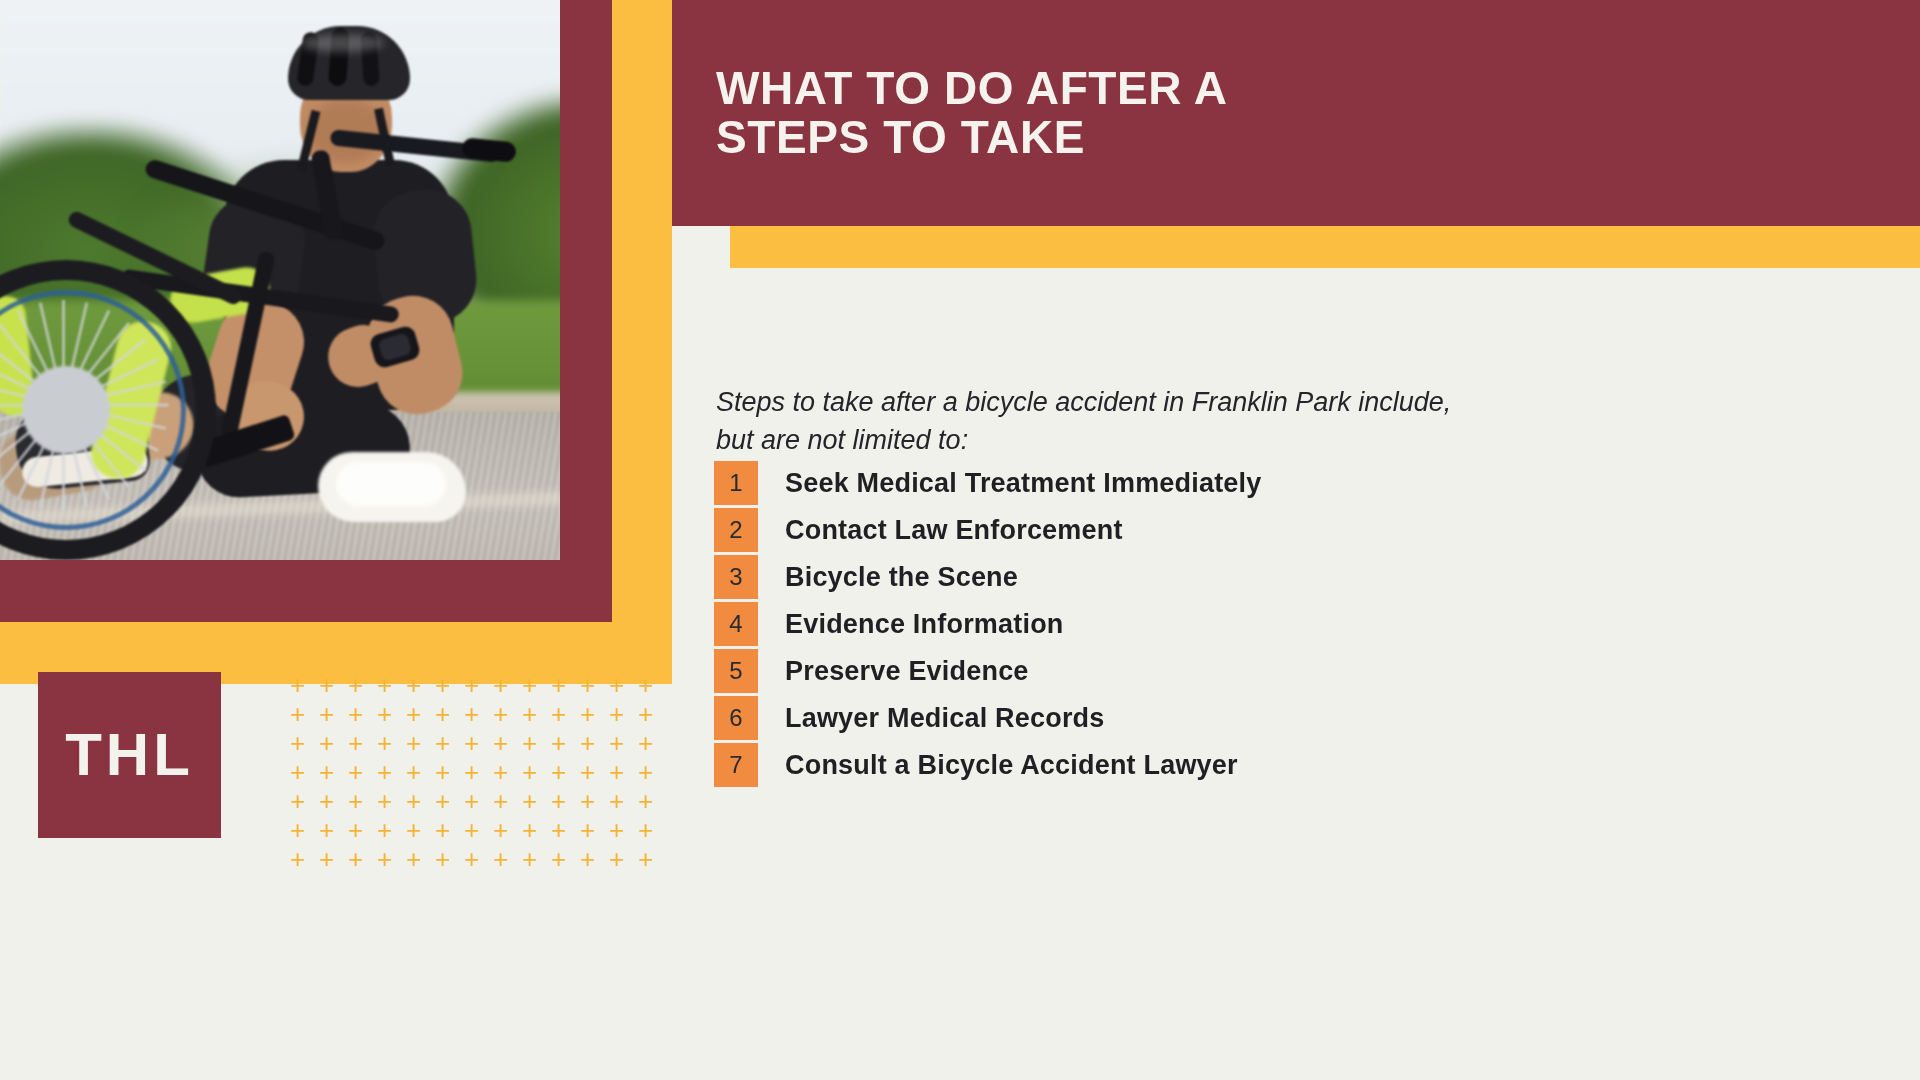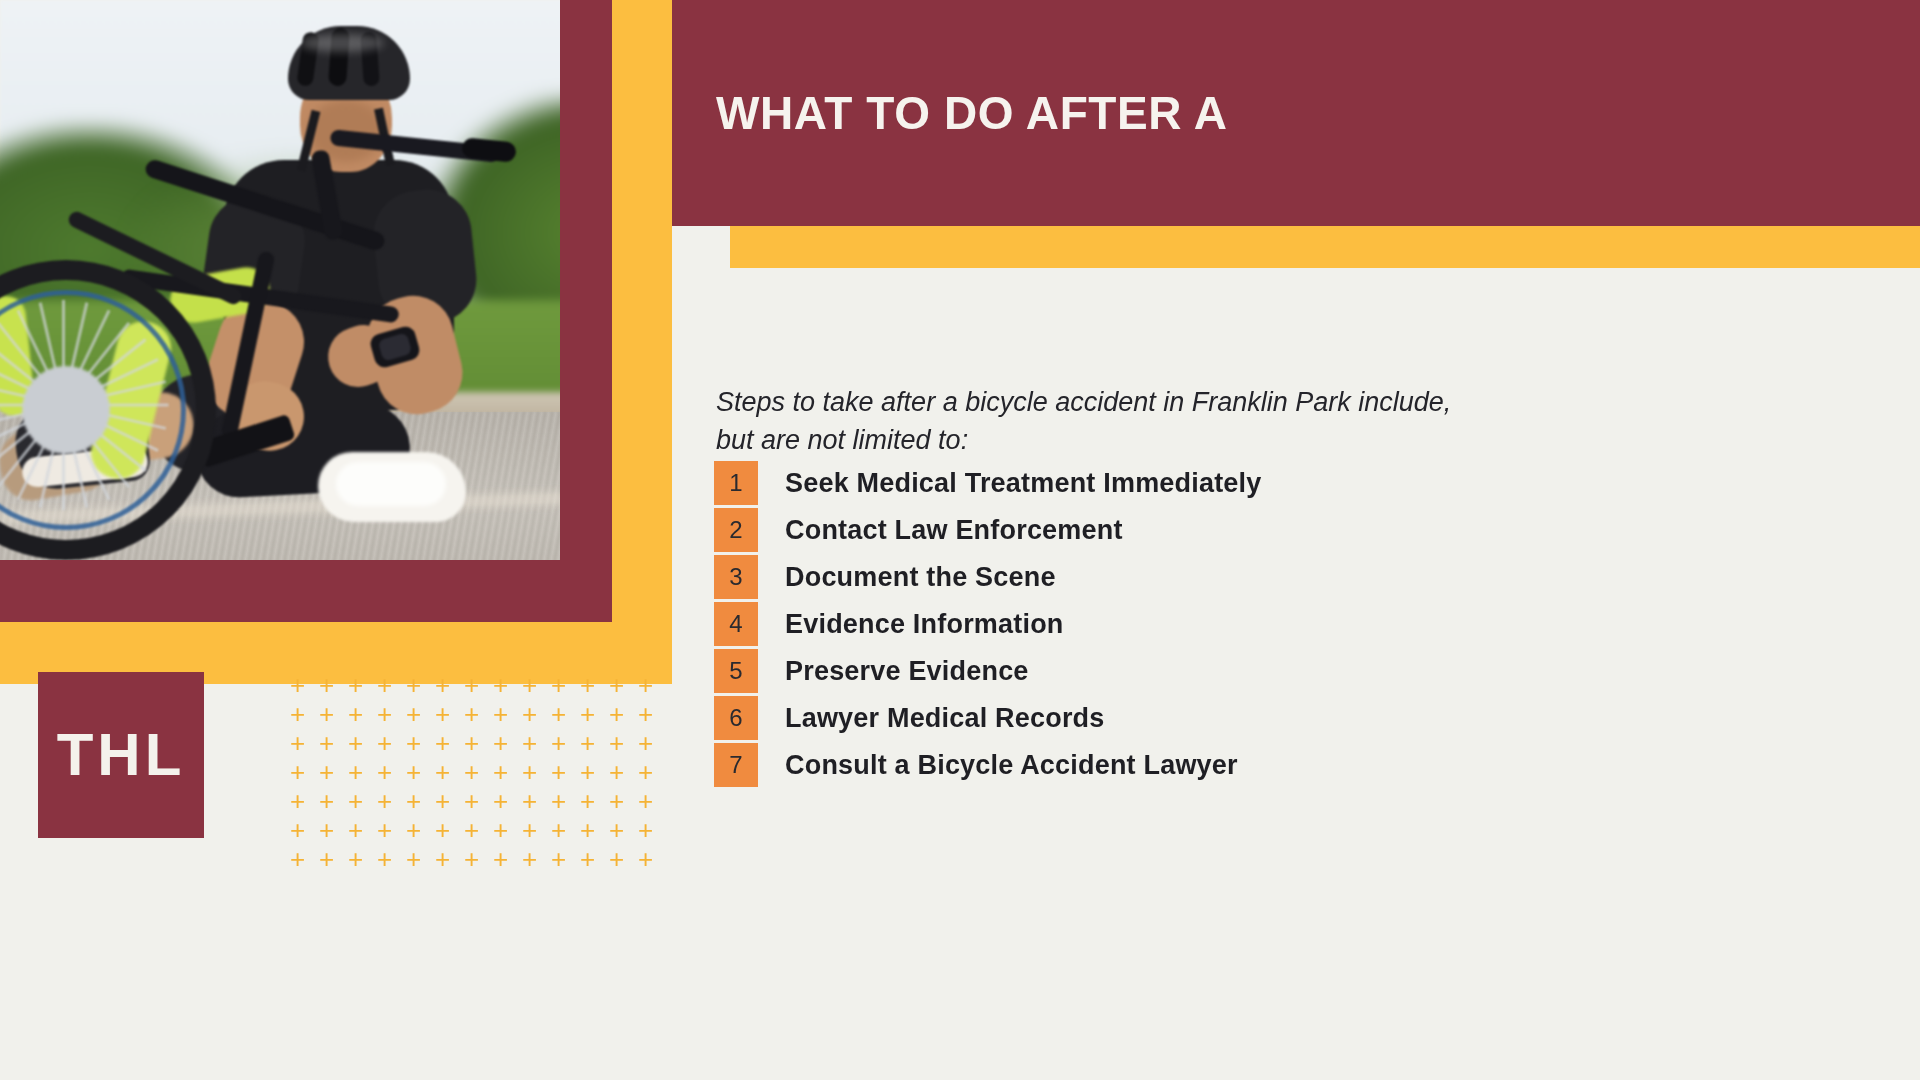--- a/index.html
+++ b/index.html
@@ -130,21 +130,21 @@
   .blurwrap-soft{filter:blur(.9px);position:absolute;inset:0;}
 
   
   .bar-maroon-v{position:absolute;left:560px;top:0;width:112px;height:560px;background:#8a3341;}
   .bar-maroon-bottom{position:absolute;left:0;top:560px;width:672px;height:62px;background:#8a3341;}
   .bar-yellow-v{position:absolute;left:612px;top:0;width:60px;height:622px;background:#fcbe40;}
   .bar-yellow-bottom{position:absolute;left:0;top:622px;width:672px;height:62px;background:#fcbe40;}
 
   
   .logo{
-    position:absolute;left:38px;top:672px;width:166px;height:166px;
+    position:absolute;left:38px;top:672px;width:183px;height:166px;
     background:#8a3341;display:flex;align-items:center;justify-content:center;
   }
   .logo-text{
     color:#f4f2ec;font-weight:700;font-size:60px;letter-spacing:4px;
     font-family:"Liberation Sans","DejaVu Sans",sans-serif;line-height:1;
   }
 
   
   .plus-grid{position:absolute;left:290px;top:672px;width:368px;height:200px;}
   .plus{position:absolute;color:#f5b335;font-size:26px;line-height:1;
@@ -363,38 +363,39 @@
       <span class="plus" style="left: 232px; top: 174px;">+</span>
       <span class="plus" style="left: 261px; top: 174px;">+</span>
       <span class="plus" style="left: 290px; top: 174px;">+</span>
       <span class="plus" style="left: 319px; top: 174px;">+</span>
       <span class="plus" style="left: 348px; top: 174px;">+</span>
     </div>
 
   <div class="title-block">
     <h1 class="title-text" id="title-text">
         <span class="ln">WHAT TO DO AFTER A</span>
+        <span class="ln">STEPS TO TAKE</span>
       </h1>
   </div>
   <div class="title-underbar"></div>
 
   <p class="intro">Steps to take after a bicycle accident in Franklin Park include, but are not limited to:</p>
 
   <div class="steps" id="steps">
       <div class="step">
         <div class="badge">1</div>
         <div class="step-label">Seek Medical Treatment Immediately</div>
       </div>
       <div class="step">
         <div class="badge">2</div>
         <div class="step-label">Contact Law Enforcement</div>
       </div>
       <div class="step">
         <div class="badge">3</div>
-        <div class="step-label">Document the Scene</div>
+        <div class="step-label">Bicycle the Scene</div>
       </div>
       <div class="step">
         <div class="badge">4</div>
         <div class="step-label">Evidence Information</div>
       </div>
       <div class="step">
         <div class="badge">5</div>
         <div class="step-label">Preserve Evidence</div>
       </div>
       <div class="step">

